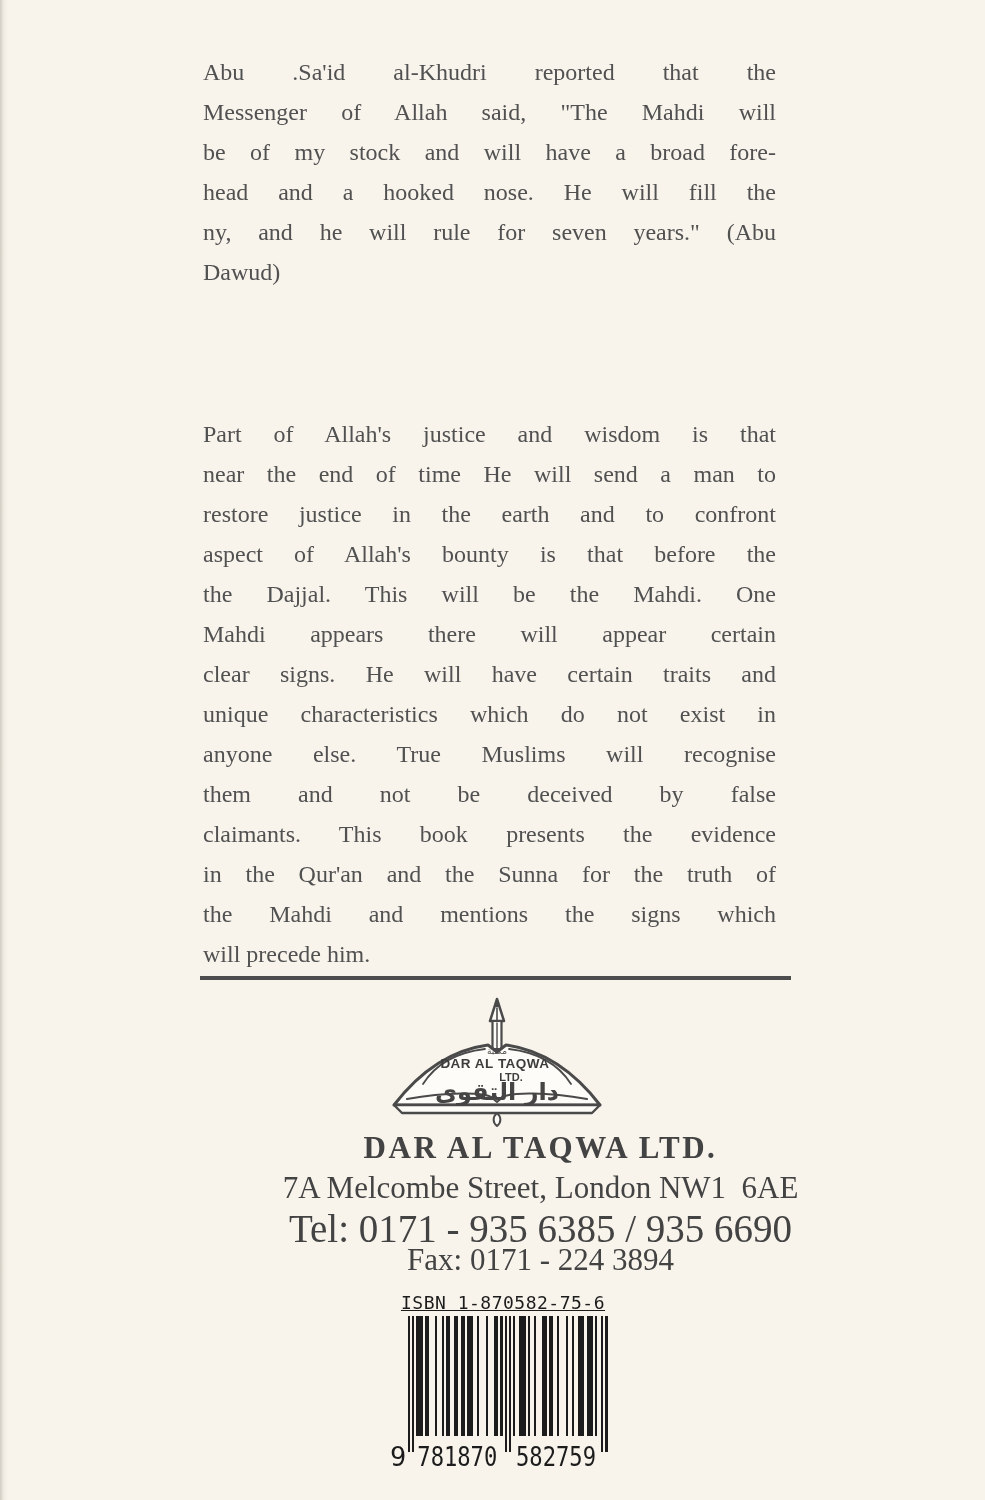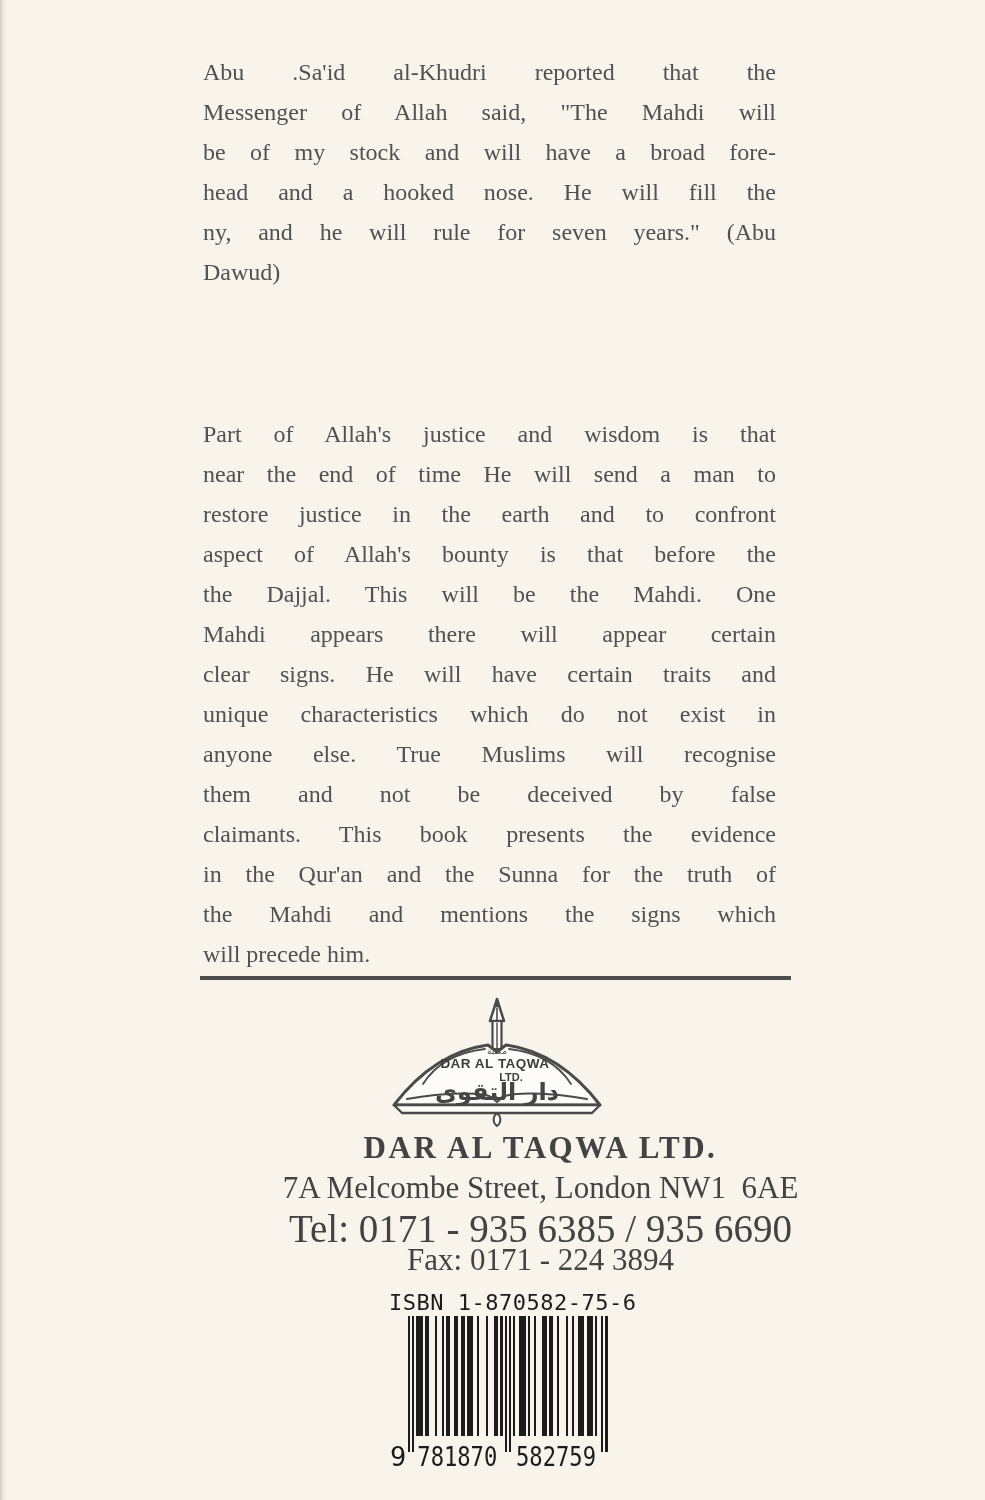--- a/index.html
+++ b/index.html
@@ -46,23 +46,24 @@
   .pub-name{top:1130px;font-size:31px;font-weight:bold;letter-spacing:2.5px;}
   .pub-address{top:1170px;font-size:31px;}
   .pub-tel{top:1206px;font-size:39px;}
   .pub-fax{top:1242px;font-size:31px;}
   .isbn-block{
     position:absolute;left:389px;top:1292px;width:228px;
     text-align:center;
   }
   .isbn-label{
     font-family:"DejaVu Sans Mono", monospace;
-    font-size:22px;letter-spacing:.5px;line-height:22px;
+    font-size:18px;letter-spacing:.5px;line-height:22px;
     color:var(--barcode_ink,#1c1c1c);
     white-space:pre;
+    text-decoration:underline;
   }
   .barcode-svg{display:block;margin-top:2px;}
   svg text{user-select:none;}
 </style>
 </head>
 <body>
 
 <div class="page">
 
   <div class="para para1">

